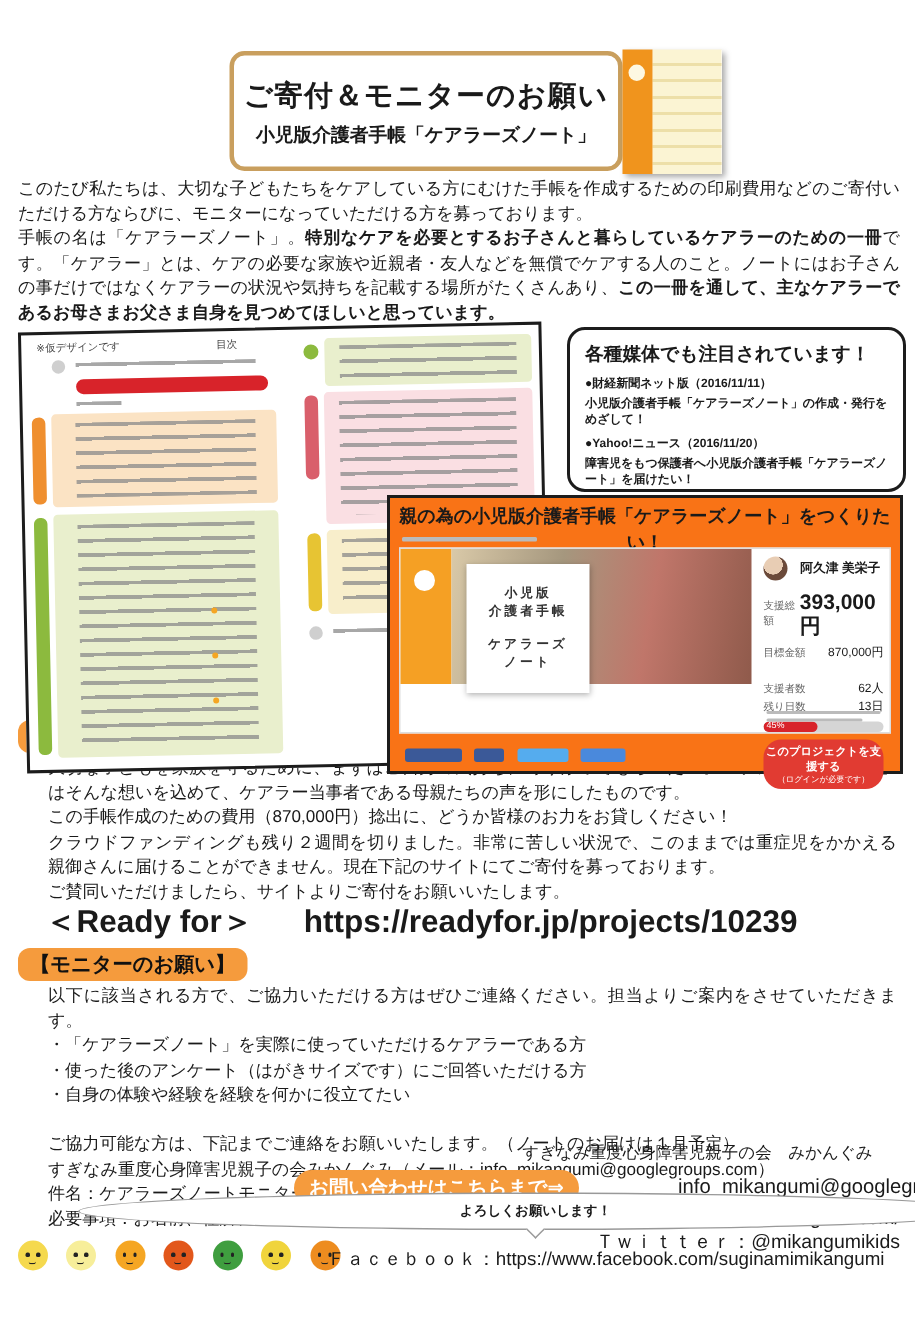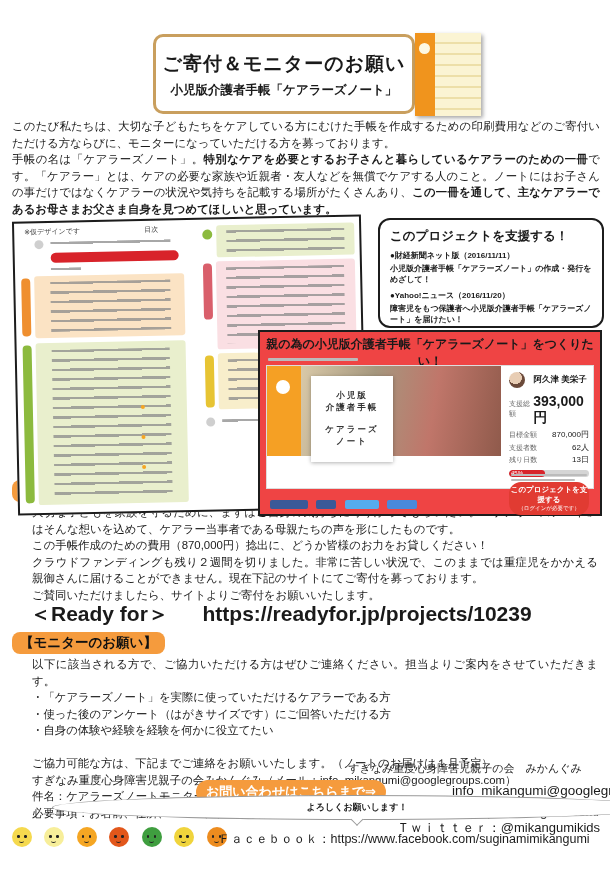--- a/index.html
+++ b/index.html
@@ -25,21 +25,21 @@
   .vtab{position:absolute;border-radius:4px;}
   .dotc{position:absolute;border-radius:50%;background:#cfcfcf;}
   .redpill{position:absolute;background:#d8232a;border-radius:6px;}
   .odot{position:absolute;width:4px;height:4px;border-radius:50%;background:#f5a623;}
   
   .media-box{border:2px solid #1c1c1c;border-radius:12px;background:#fff;padding:8px 10px;}
   .media-title{font-size:12.5px;font-weight:bold;}
   .media-src{font-size:8px;font-weight:bold;margin-top:5px;}
   .media-head{font-size:8px;font-weight:bold;margin-top:2px;}
   
-  .cf-box{border:2px solid #1c1c1c;background:#ef4444;z-index:5;}
+  .cf-box{border:2px solid #1c1c1c;background:#f97316;z-index:5;}
   .cf-title{font-size:12px;font-weight:bold;text-align:center;margin-top:4px;}
   .cf-card{position:absolute;border:1px solid #ddd;background:#fff;}
   .cf-tile{position:absolute;background:#f5a024;}
   .cf-tile::before{content:"";position:absolute;left:9px;top:14px;width:14px;height:14px;border-radius:50%;background:#fff;}
   .cf-photo{position:absolute;background:linear-gradient(100deg,#d9c9a8 0%,#a5977e 35%,#c0766a 65%,#8f5a4b 100%);}
   .cf-white{position:absolute;background:#fff;box-shadow:0 1px 4px rgba(0,0,0,.3);text-align:center;color:#333;}
   .cf-white div{font-size:8.5px;letter-spacing:2px;font-weight:bold;}
   .cf-avatar{width:16px;height:16px;border-radius:50%;background:radial-gradient(circle at 40% 35%,#e8cdb4 0 45%,#6b4a3a 46%);display:inline-block;vertical-align:middle;}
   .cf-name{font-size:8.5px;font-weight:bold;vertical-align:middle;margin-left:4px;}
   .statrow{display:flex;justify-content:space-between;align-items:baseline;}
@@ -114,21 +114,21 @@
     </div>
     <div class="vtab" style="left:188px;top:136px;width:9px;height:52px;background:#e7c433;"></div>
     <div class="blk" style="left:201px;top:134px;width:139px;height:56px;background:#f8eecb;">
       <div class="tl" style="left:10px;top:6px;width:118px;height:44px;"></div>
     </div>
     <div class="dotc" style="left:188px;top:198px;width:9px;height:9px;"></div>
     <div class="tl" style="left:204px;top:200px;width:110px;height:6px;"></div>
   </div>
 
   <div class="abs media-box" style="left:378px;top:218px;width:202px;height:90px;">
-    <div class="media-title">このプロジェクトを支援する！</div>
+    <div class="media-title">各種媒体でも注目されています！</div>
     <div class="media-src">●財経新聞ネット版（2016/11/11）</div>
     <div class="media-head">小児版介護者手帳「ケアラーズノート」の作成・発行をめざして！</div>
     <div class="media-src">●Yahoo!ニュース（2016/11/20）</div>
     <div class="media-head">障害児をもつ保護者へ小児版介護者手帳「ケアラーズノート」を届けたい！</div>
   </div>
 
   <div class="abs cf-box" style="left:258px;top:330px;width:340px;height:182px;">
     <div class="cf-title">親の為の小児版介護者手帳「ケアラーズノート」をつくりたい！</div>
     <div class="graybar" style="left:8px;top:26px;width:90px;"></div>
     <div class="cf-card" style="left:6px;top:33px;width:326px;height:122px;">
@@ -148,21 +148,21 @@
           <span class="cf-name">阿久津 美栄子</span>
         </div>
         <div class="statrow" style="margin-top:5px;">
           <span class="statlab">支援総額</span>
           <span class="statval-big">393,000円</span>
         </div>
         <div class="statrow" style="margin-top:2px;">
           <span class="statlab">目標金額</span>
           <span class="statval">870,000円</span>
         </div>
-        <div class="statrow" style="margin-top:2px;">
+        <div class="statrow" style="margin-top:13px;">
           <span class="statlab">支援者数</span>
           <span class="statval">62人</span>
         </div>
         <div class="statrow" style="margin-top:1px;">
           <span class="statlab">残り日数</span>
           <span class="statval">13日</span>
         </div>
         <div class="track" style="margin-top:5px;">
           <div class="fill" style="width: 45%;">45%</div>
         </div>

